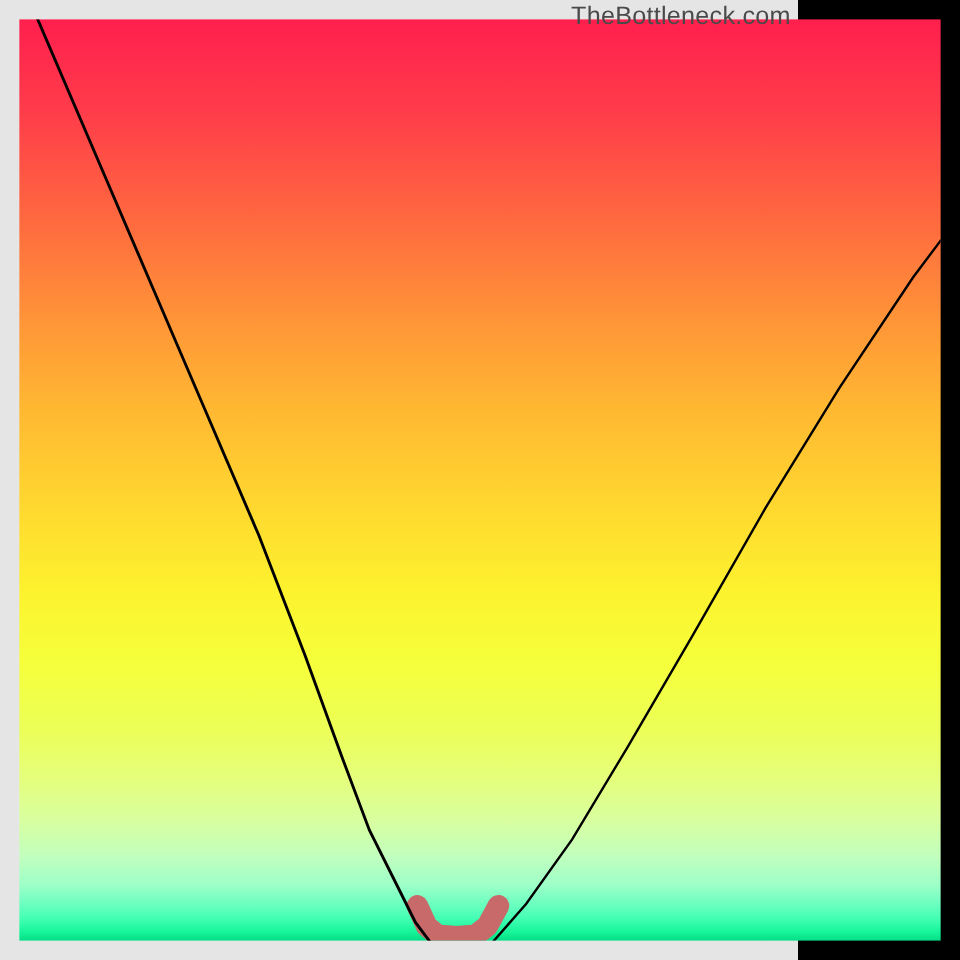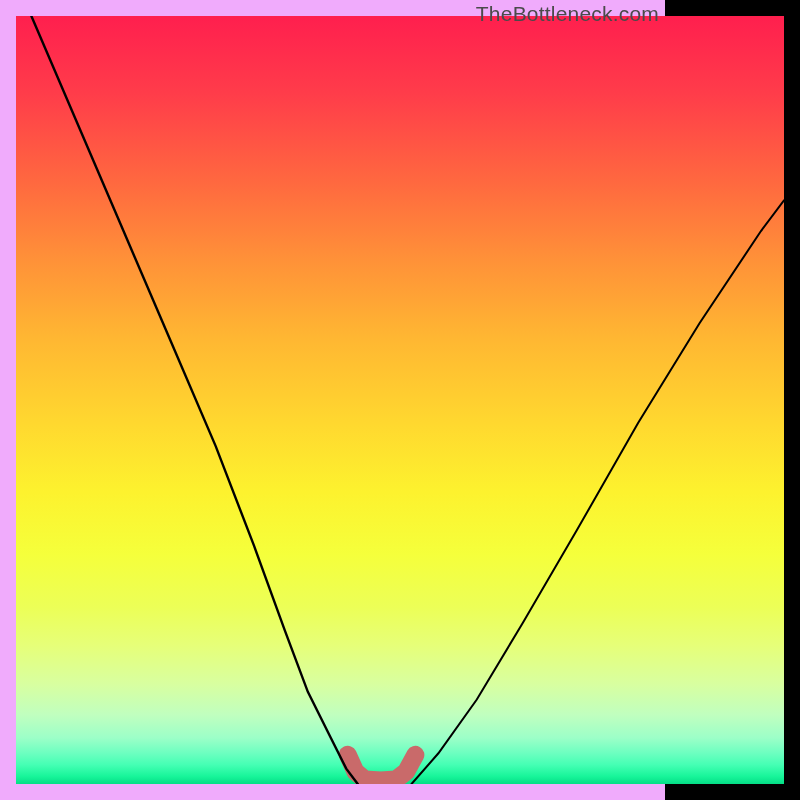--- a/index.html
+++ b/index.html
@@ -8,21 +8,21 @@
     width: 800px;
     height: 800px;
     overflow: hidden;
     background: #000;
     font-family: Arial, Helvetica, sans-serif;
   }
   .frame {
     position: relative;
     width: 665px;
     height: 800px;
-    background: #f0abfc;
+    background: #e5e5e5;
     box-sizing: border-box;
   }
   .plot-area {
     position: absolute;
     left: 16px;
     top: 16px;
     width: 768px;
     height: 768px;
     overflow: hidden;
   }

